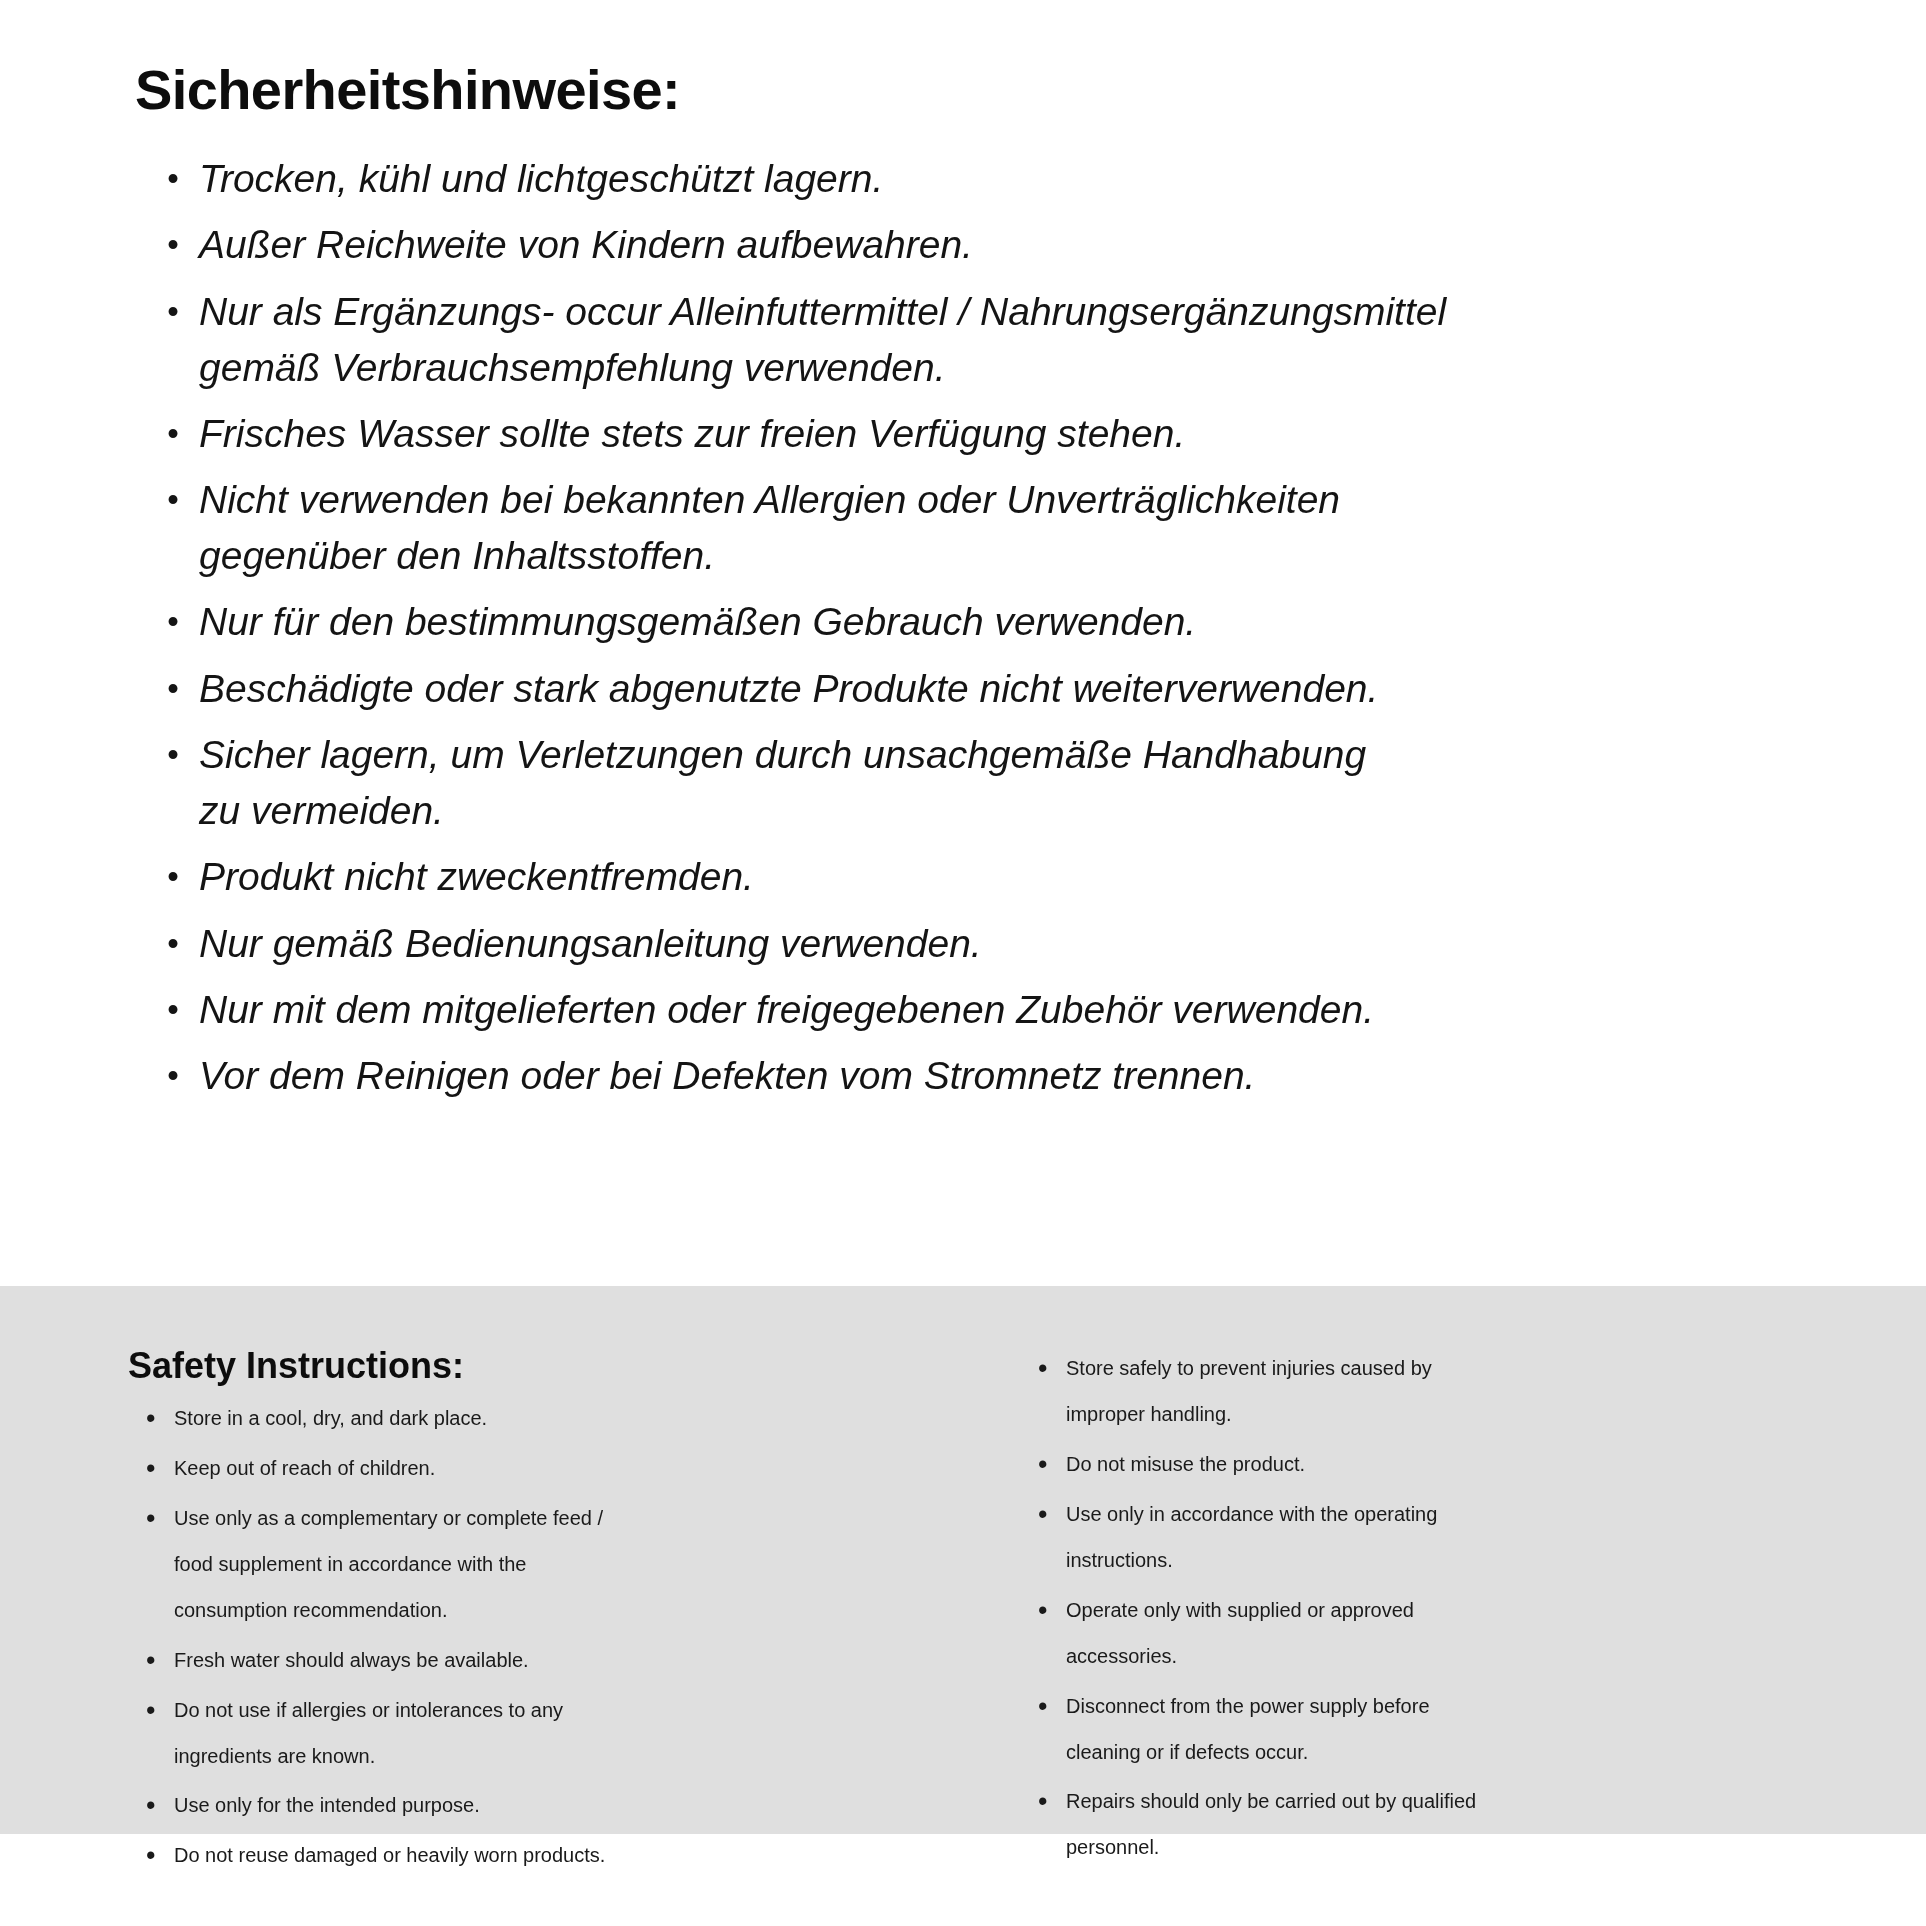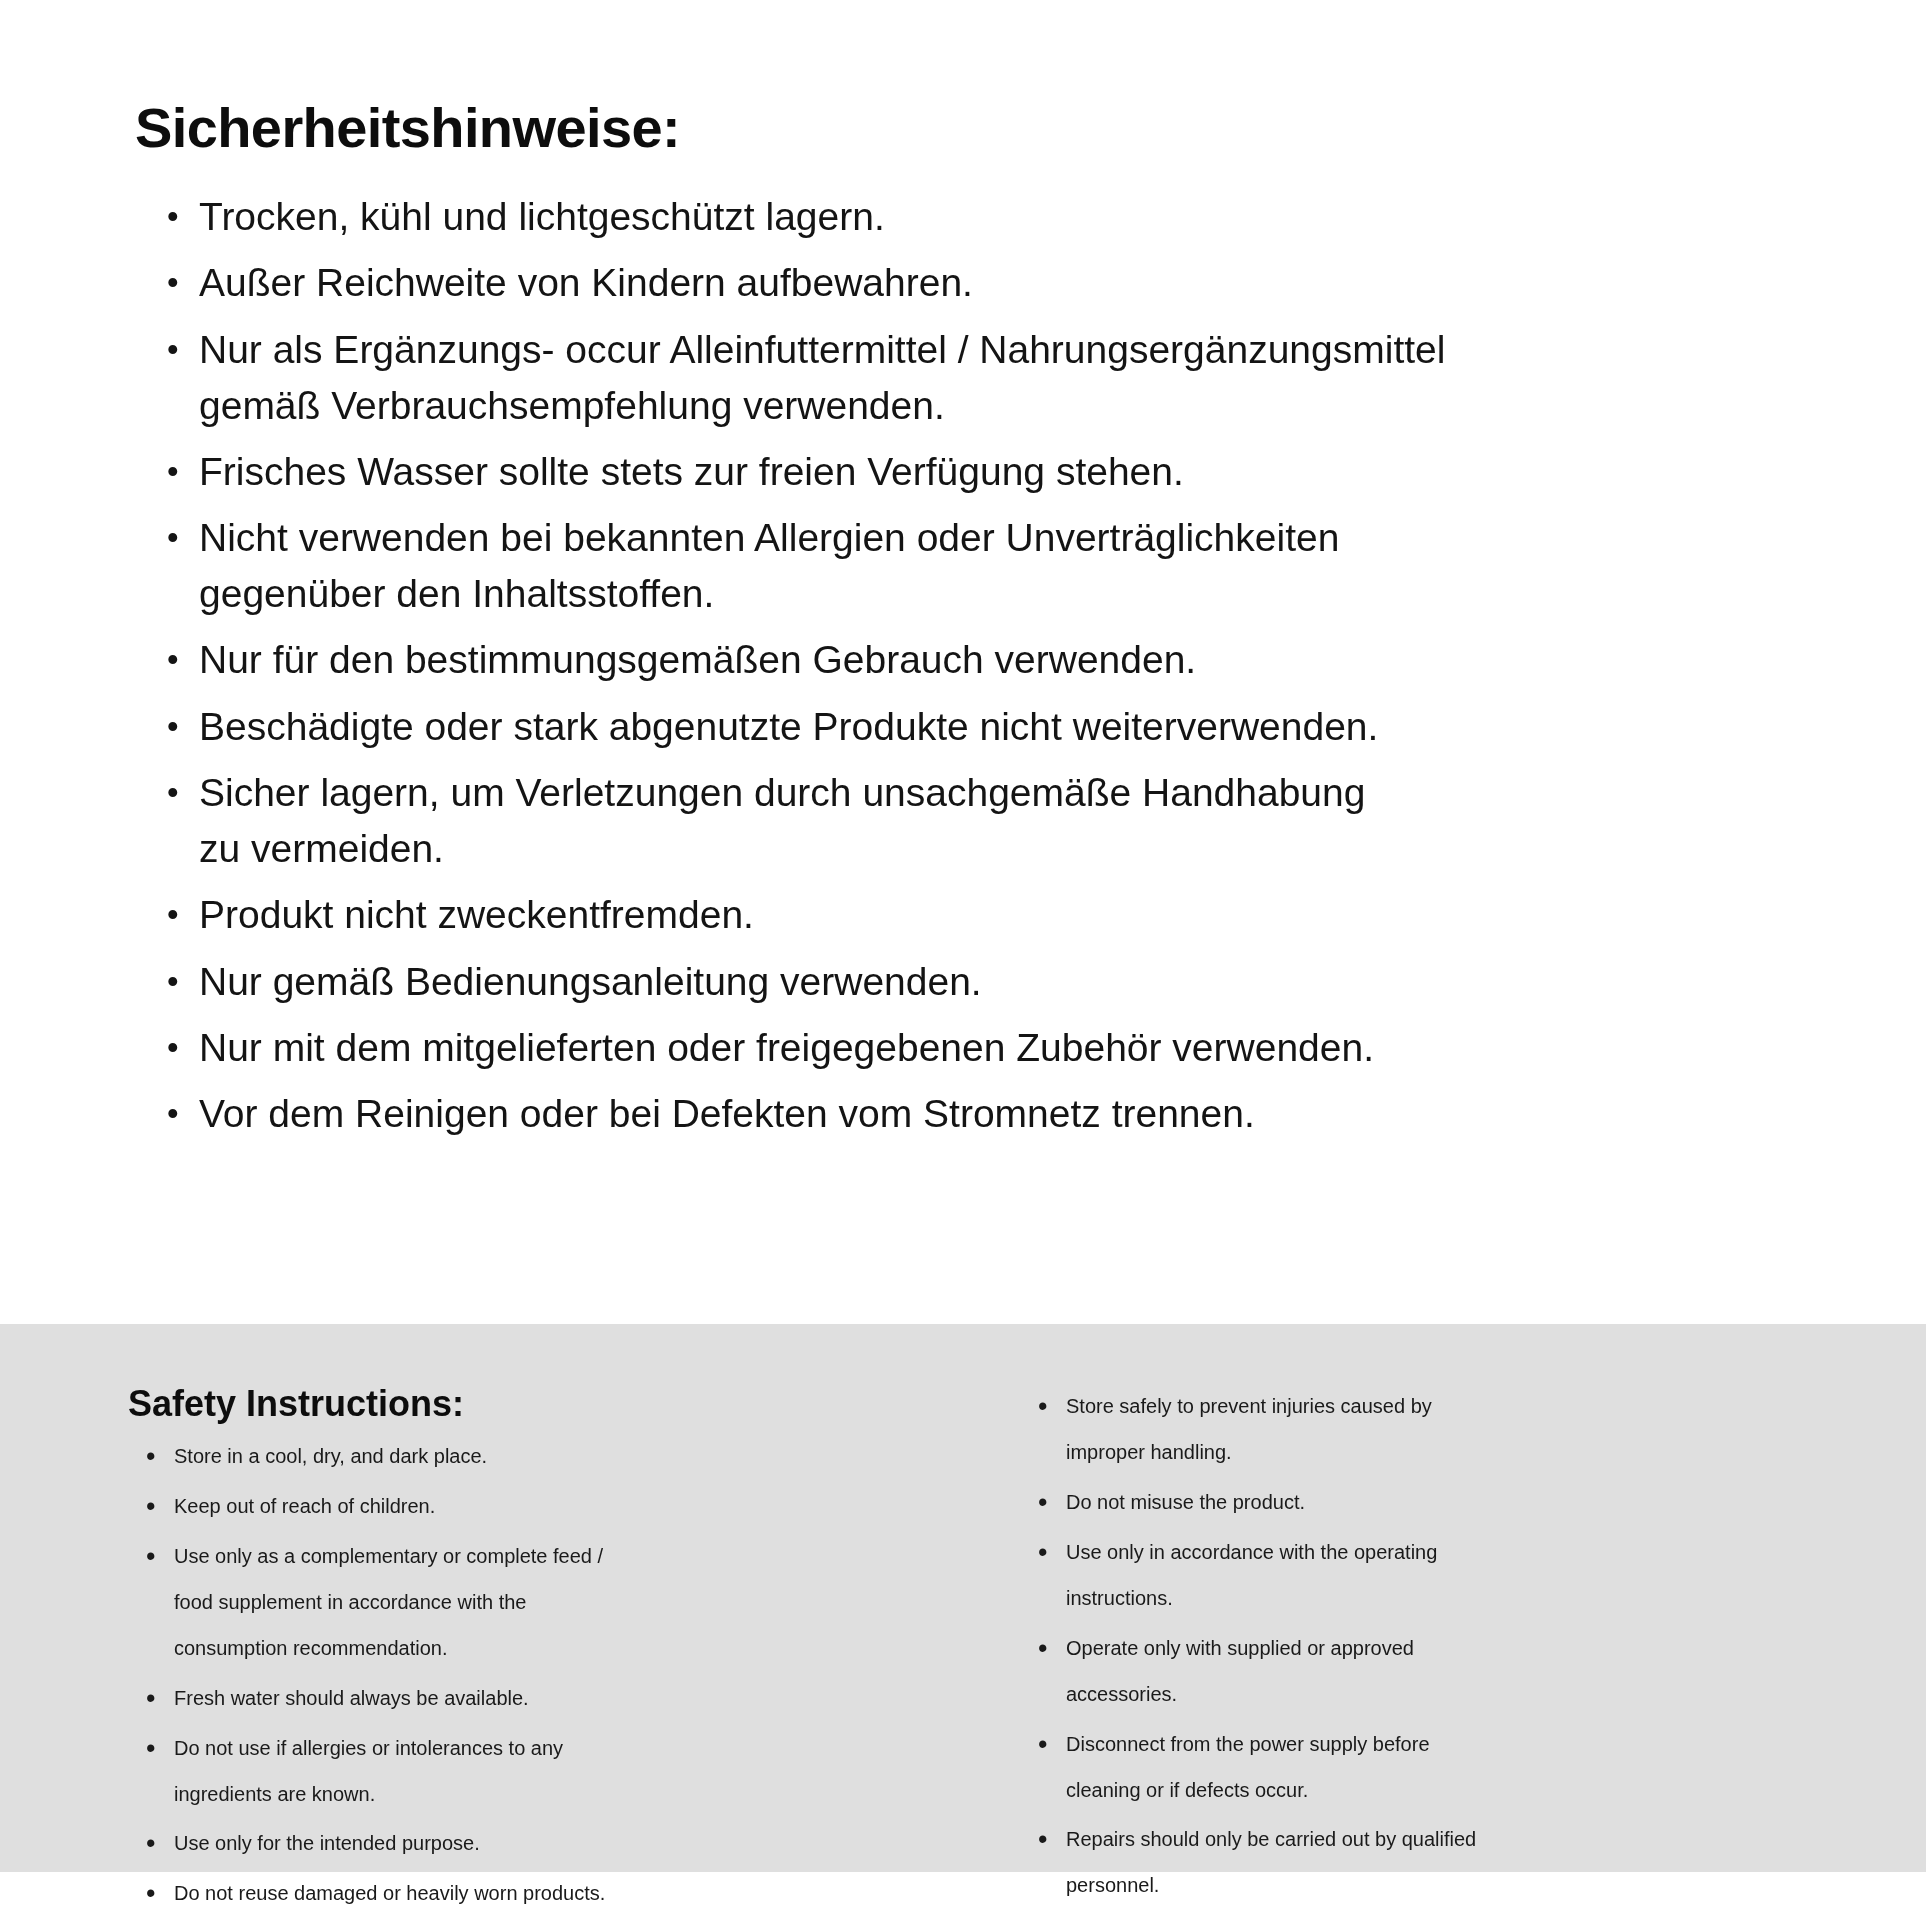--- a/index.html
+++ b/index.html
@@ -14,37 +14,37 @@
     background: #ffffff;
     color: #111111;
     font-family: "Liberation Sans", "DejaVu Sans", sans-serif;
     overflow: hidden;
   }
   
   .de-section {
     box-sizing: border-box;
     height: 1286px;
     padding: 62px 77px 0 135px;
-    margin-top: 38px;
   }
   .de-heading {
     margin: 0 0 33px 0;
     font-size: 56px;
     line-height: 1;
     font-weight: 700;
     color: #0d0d0d;
     letter-spacing: -0.6px;
   }
   ul.de-list {
     list-style: none;
     margin: 0;
     padding: 0;
     font-size: 39px;
     line-height: 56px;
     color: #141414;
+    font-style: italic;
   }
   ul.de-list > li {
     position: relative;
     padding-left: 64px;
     margin-bottom: 10.3px;
   }
   ul.de-list > li::before {
     content: "\2022";
     position: absolute;
     left: 32px;

